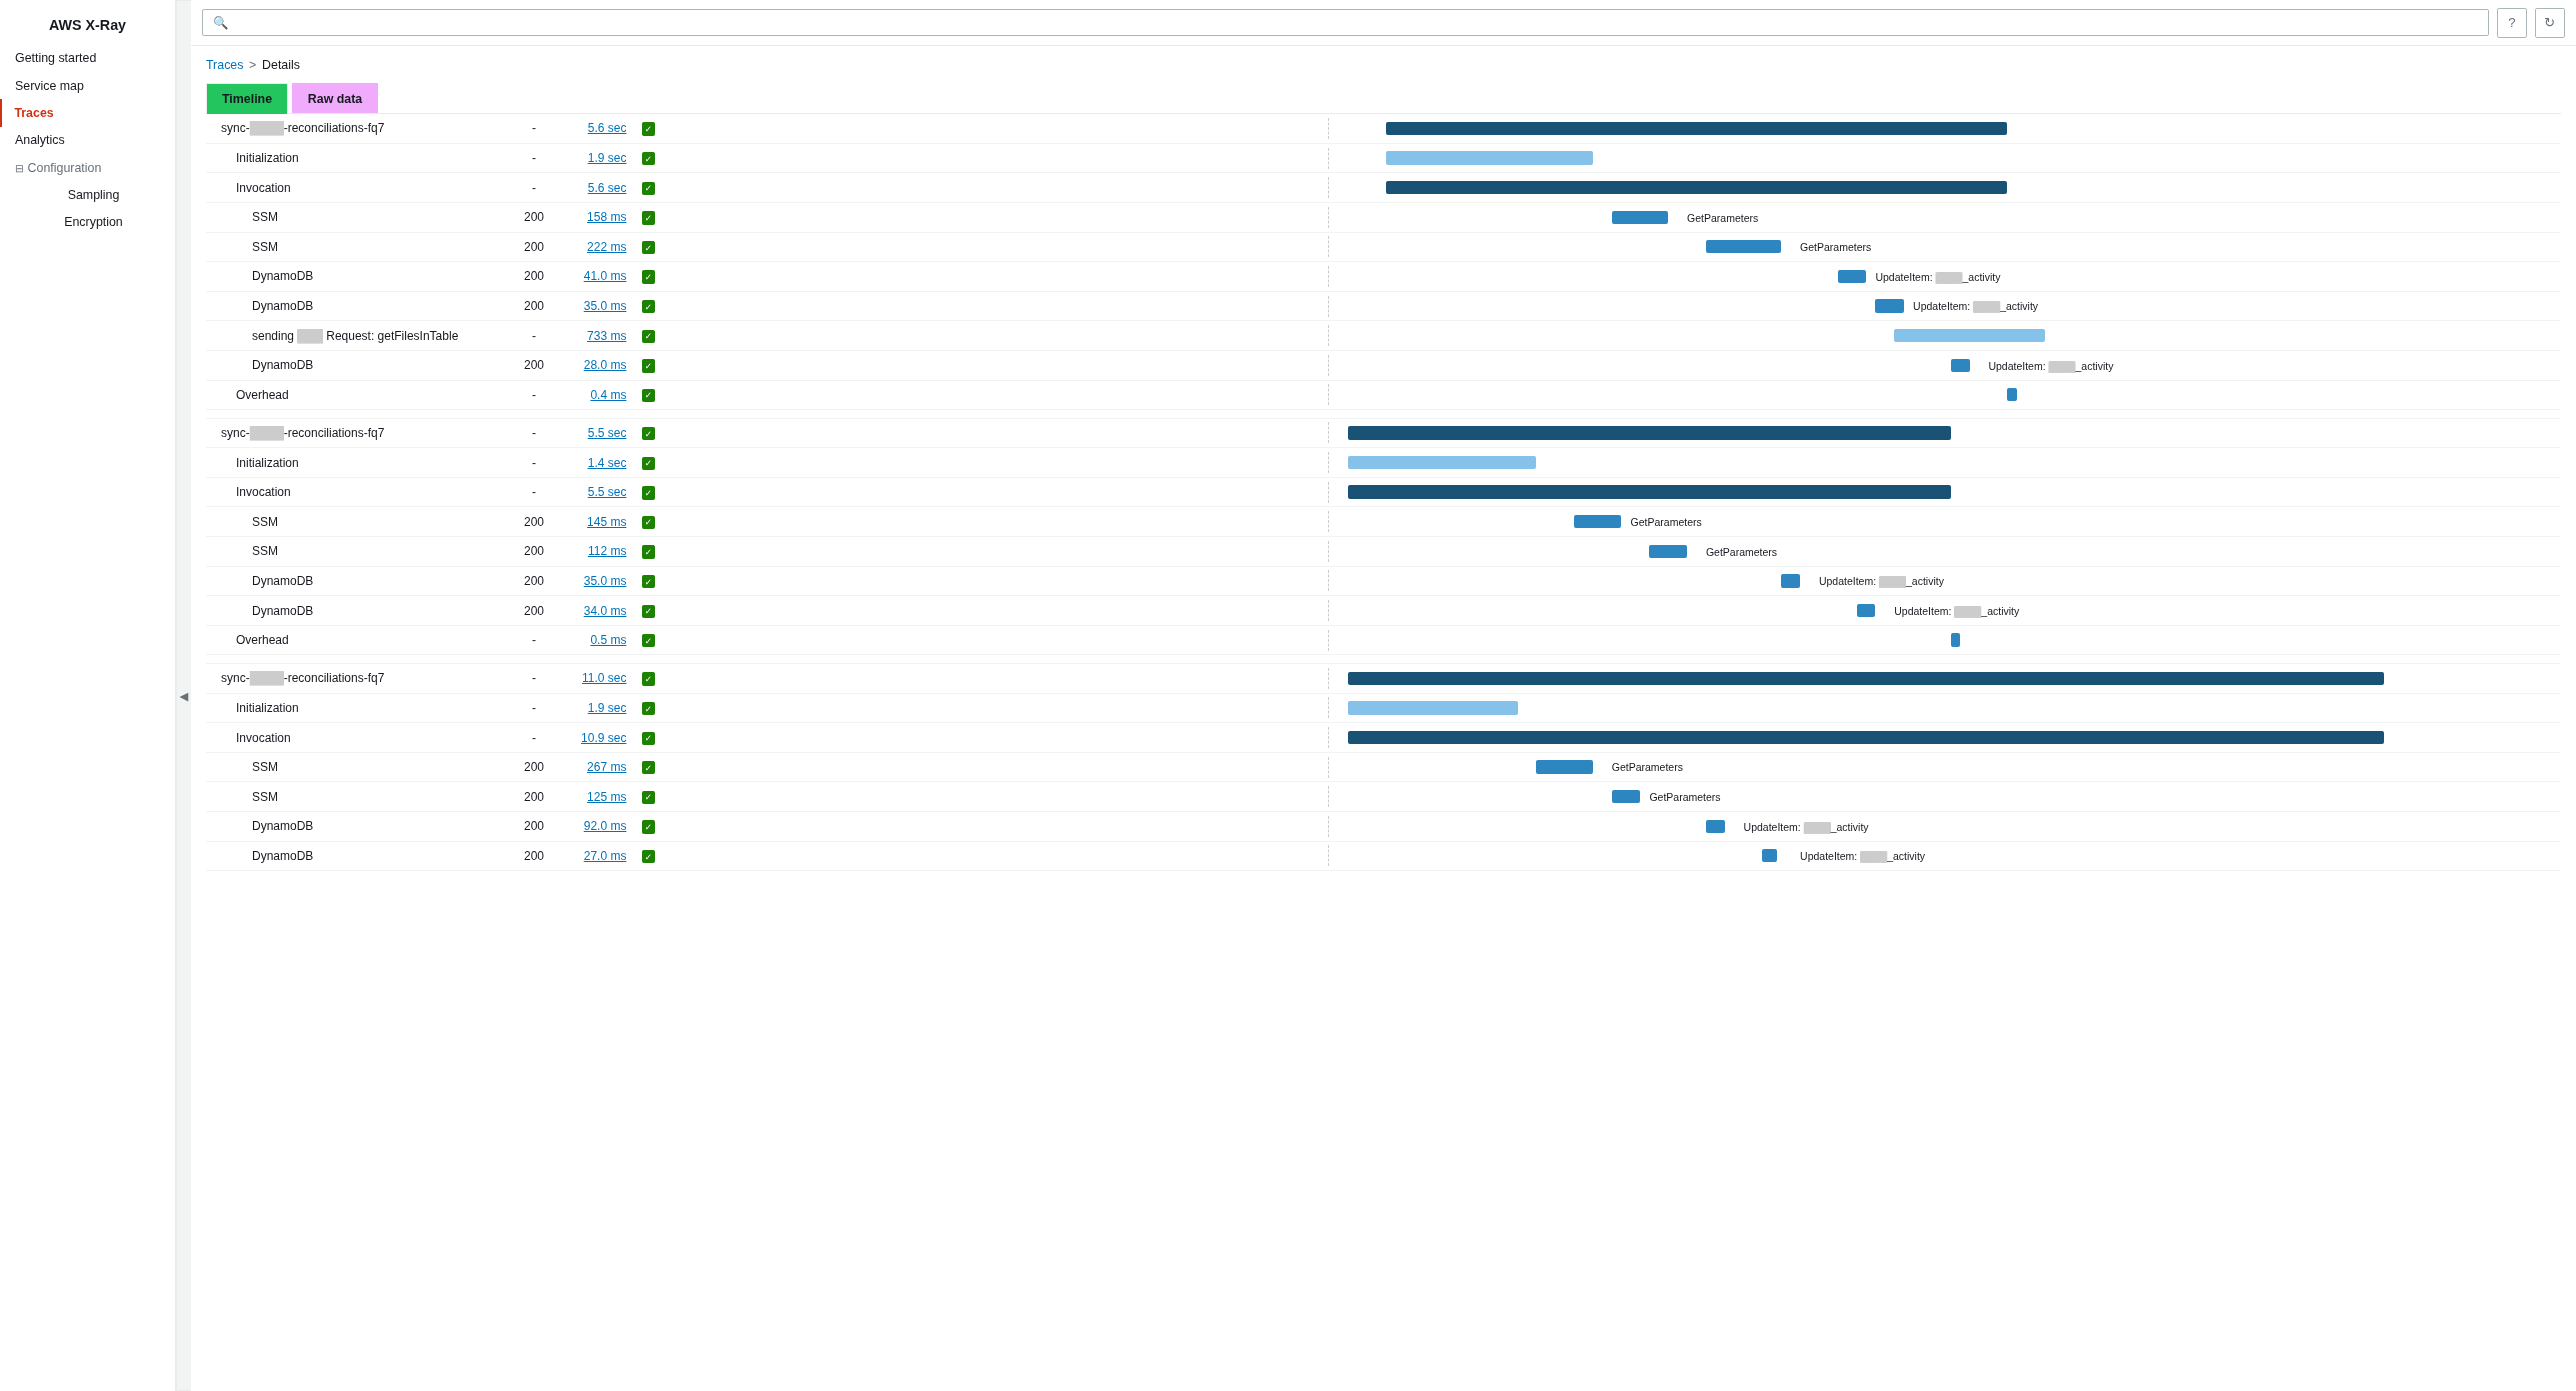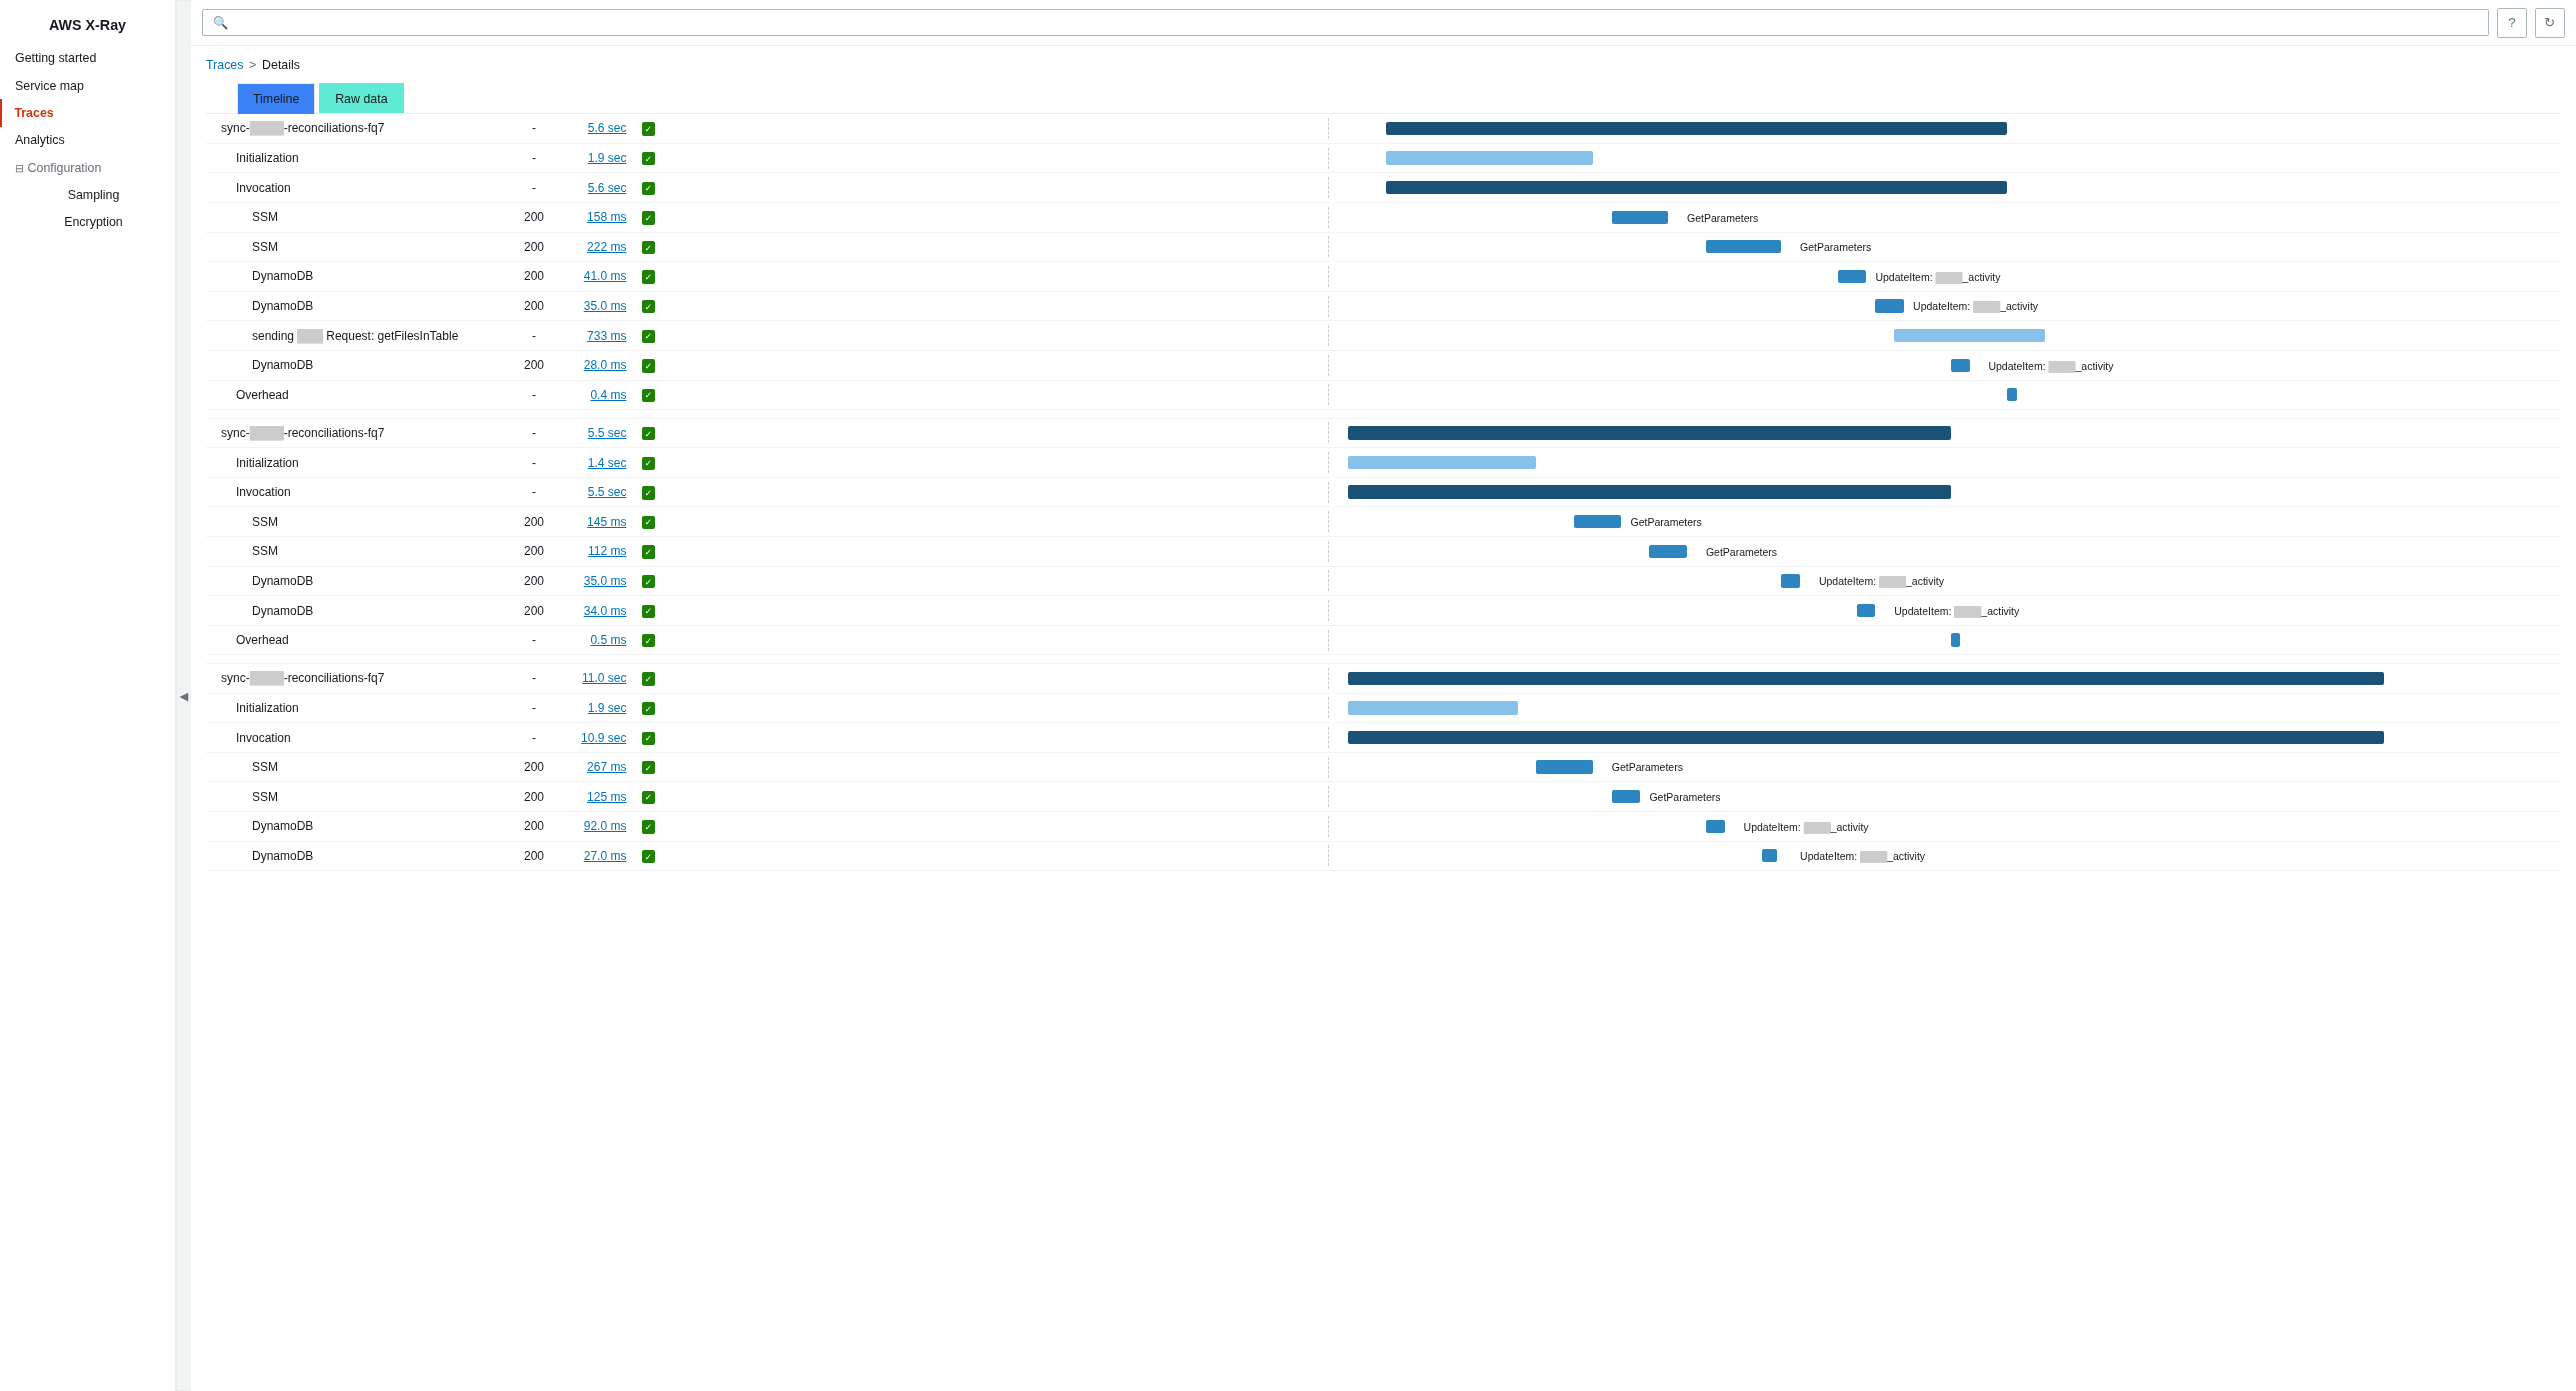--- a/index.html
+++ b/index.html
@@ -30,22 +30,22 @@
     .content { flex: 1; overflow-y: auto; padding: 11.4px 15px; }
 
     
     .breadcrumb { display: flex; align-items: center; gap: 5.7px; margin-bottom: 11.4px; font-size: 12.4px; }
     .breadcrumb-link { color: #0073bb; cursor: pointer; text-decoration: none; }
     .breadcrumb-sep { color: #687078; }
     .breadcrumb-current { color: #16191f; }
 
     
     .tabs { display: flex; border-bottom: 1.9px solid #e9ebed; margin-bottom: 0; }
-    .tab { padding: 7.6px 15px; font-size: 12.4px; cursor: pointer; border: 1px solid transparent; border-bottom: none; color: #16191f; background: #5eead4; margin-right: 3.8px; }
-    .tab.active { border: 1px solid #e9ebed; border-bottom: 1.9px solid #fff; margin-bottom: -1.9px; font-weight: 400; background: #3b82f6; margin-left: 31px; }
+    .tab { padding: 7.6px 15px; font-size: 12.4px; cursor: pointer; border: 1px solid transparent; border-bottom: none; color: #16191f; background: #f0abfc; margin-right: 3.8px; font-weight: bold; }
+    .tab.active { border: 1px solid #e9ebed; border-bottom: 1.9px solid #fff; margin-bottom: -1.9px; font-weight: 700; background: #22c55e; }
 
     
     .trace-table { width: 100%; border-collapse: collapse; font-size: 12px; margin-top: 0; }
     .trace-table td { padding: 3.8px 7.6px; border-bottom: 1px solid #f2f3f3; vertical-align: middle; white-space: nowrap; }
 
     .section-header-row td { background: #fafafa; border-bottom: 1px solid #e9ebed; padding: 4.8px 7.6px; font-weight: 600; font-size: 12px; }
 
     .indent-1 { padding-left: 15px !important; }
     .indent-2 { padding-left: 30px !important; }
     .indent-3 { padding-left: 46px !important; }

